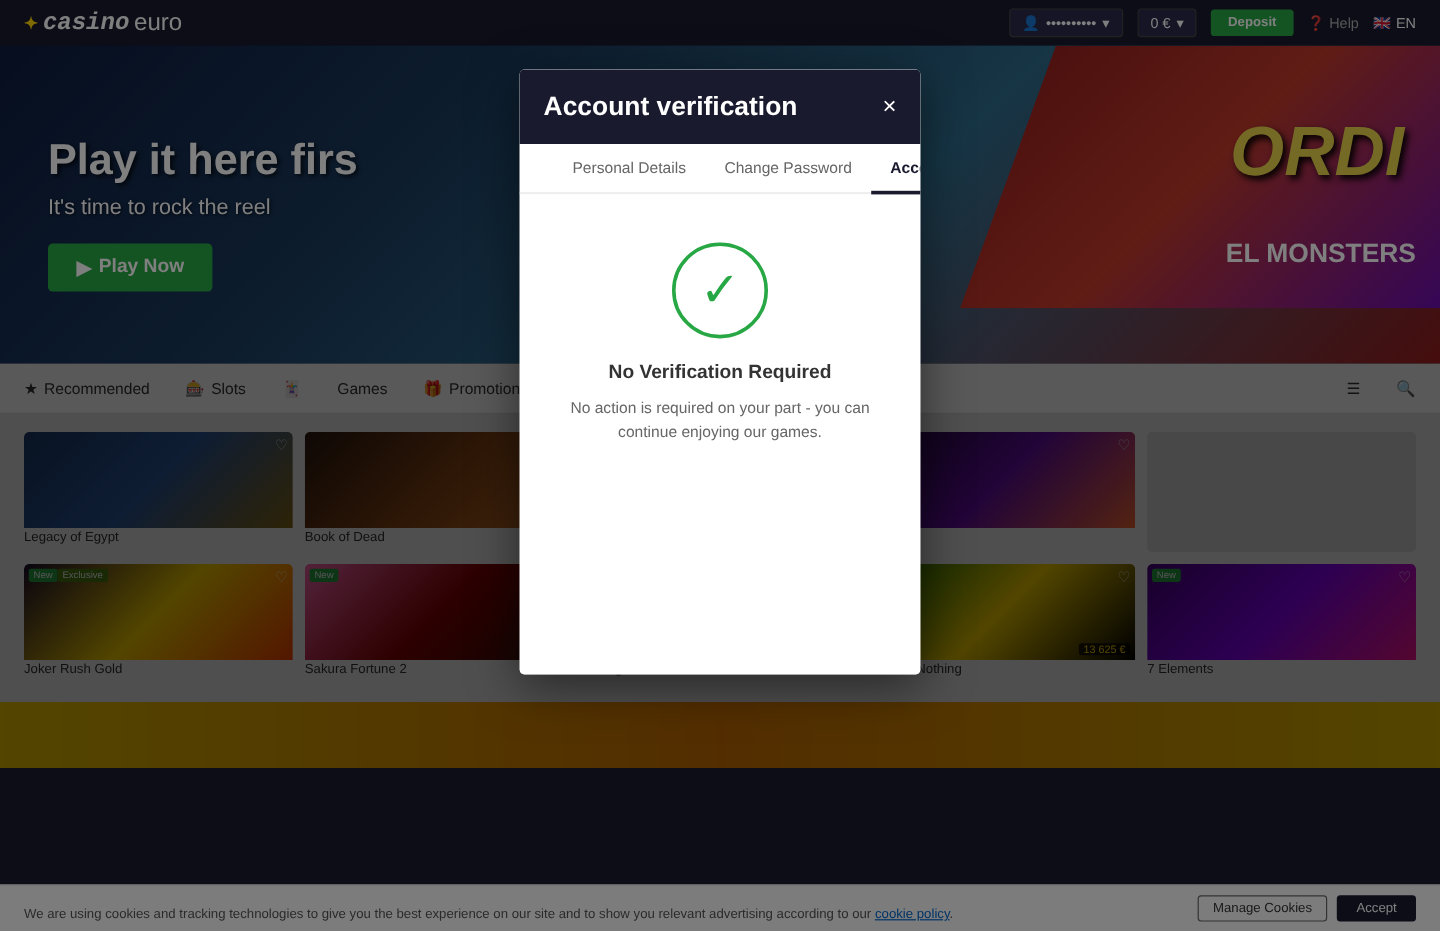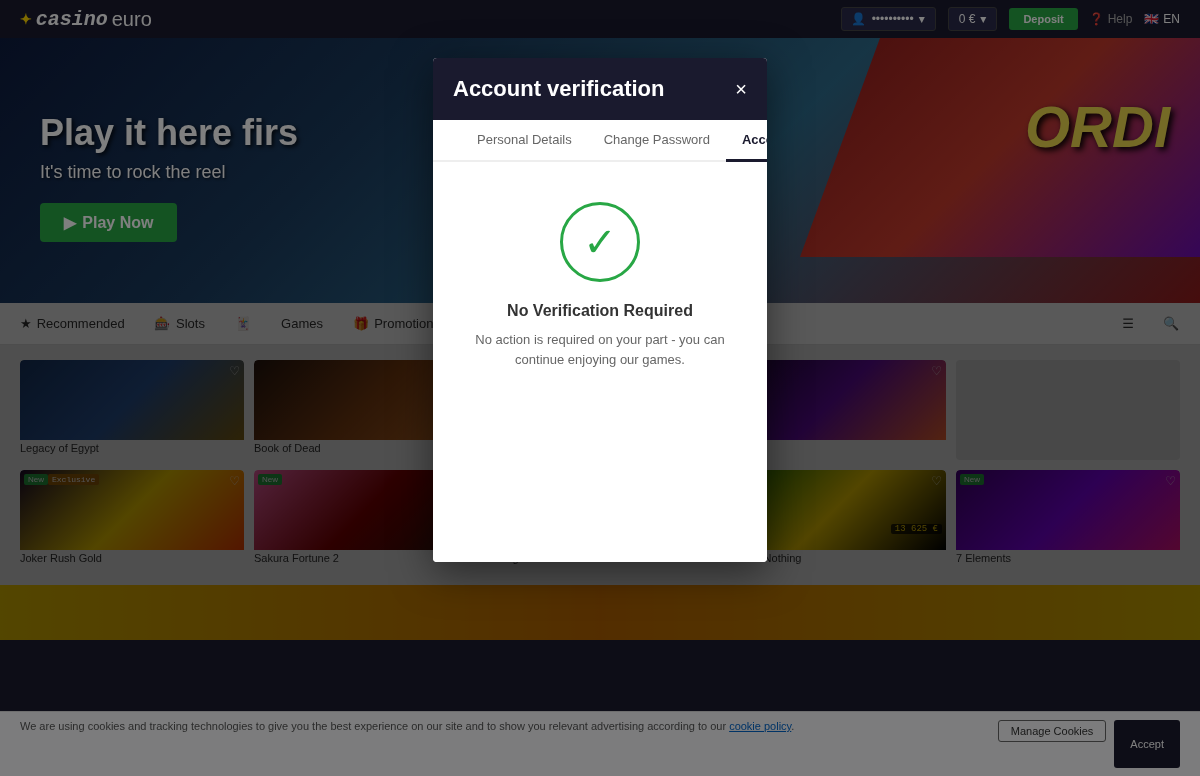--- a/index.html
+++ b/index.html
@@ -226,44 +226,42 @@
       background: #28a745;
       color: white;
       font-size: 8px;
       padding: 1px 4px;
       border-radius: 2px;
     }
     .exclusive-badge {
       position: absolute;
       top: 4px;
       left: 28px;
-      background: #a16207;
+      background: #4d7c0f;
       color: white;
       font-size: 8px;
       padding: 1px 4px;
       border-radius: 2px;
-      font-family: Liberation Mono, monospace;
     }
     .heart-icon {
       position: absolute;
       top: 4px;
       right: 4px;
       color: rgba(255,255,255,0.7);
       font-size: 12px;
     }
     .price-badge {
       position: absolute;
-      bottom: 36px;
+      bottom: 24px;
       right: 4px;
       background: rgba(0,0,0,0.7);
       color: #ffd700;
       font-size: 9px;
       padding: 0 4px;
       border-radius: 2px;
-      font-family: Liberation Mono, monospace;
     }
 
     
     .bottom-promo {
       height: 55px;
       background: linear-gradient(90deg, #ffd700, #ff8c00, #ffd700);
       position: relative;
       z-index: 1;
       filter: brightness(0.65);
     }
@@ -271,21 +269,21 @@
     
     .cookie-bar {
       position: absolute;
       bottom: 0;
       left: 0;
       right: 0;
       background: #f8f9fa;
       border-top: 1px solid #ddd;
       padding: 8px 20px;
       display: flex;
-      align-items: flex-start;
+      align-items: flex-end;
       justify-content: space-between;
       font-size: 11px;
       color: #555;
       z-index: 2;
     }
     .cookie-text { flex: 1; }
     .cookie-link { color: #0066cc; text-decoration: underline; cursor: pointer; }
     .cookie-manage {
       background: none;
       border: 1px solid #666;
@@ -293,21 +291,21 @@
       padding: 4px 12px;
       border-radius: 3px;
       font-size: 11px;
       cursor: pointer;
       margin-left: 11px;
     }
     .cookie-accept {
       background: #1a1a2e;
       color: white;
       border: none;
-      padding: 18px 16px;
+      padding: 5px 16px;
       border-radius: 3px;
       font-size: 11px;
       cursor: pointer;
       margin-left: 8px;
     }
 
     
     .modal-overlay {
       position: absolute;
       top: 0;
@@ -446,20 +444,21 @@
     <div class="hero-subtitle">It's time to rock the reel</div>
     <button class="play-btn">
       <span>▶</span>
       <span>Play Now</span>
     </button>
   </div>
   <div class="hero-monster">
     <div class="hero-monster-text" style="font-size:58px; color:#e8d44d; text-shadow: 3px 3px 6px #000;">
       <span>ORDI</span>
     </div>
+    <div class="hero-monster-sub">EL MONSTERS</div>
   </div>
 </div>
 
 <div class="nav-bar">
   <div class="nav-item">
     <span>★</span>
     <span>Recommended</span>
   </div>
   <div class="nav-item">
     <span>🎰</span>

